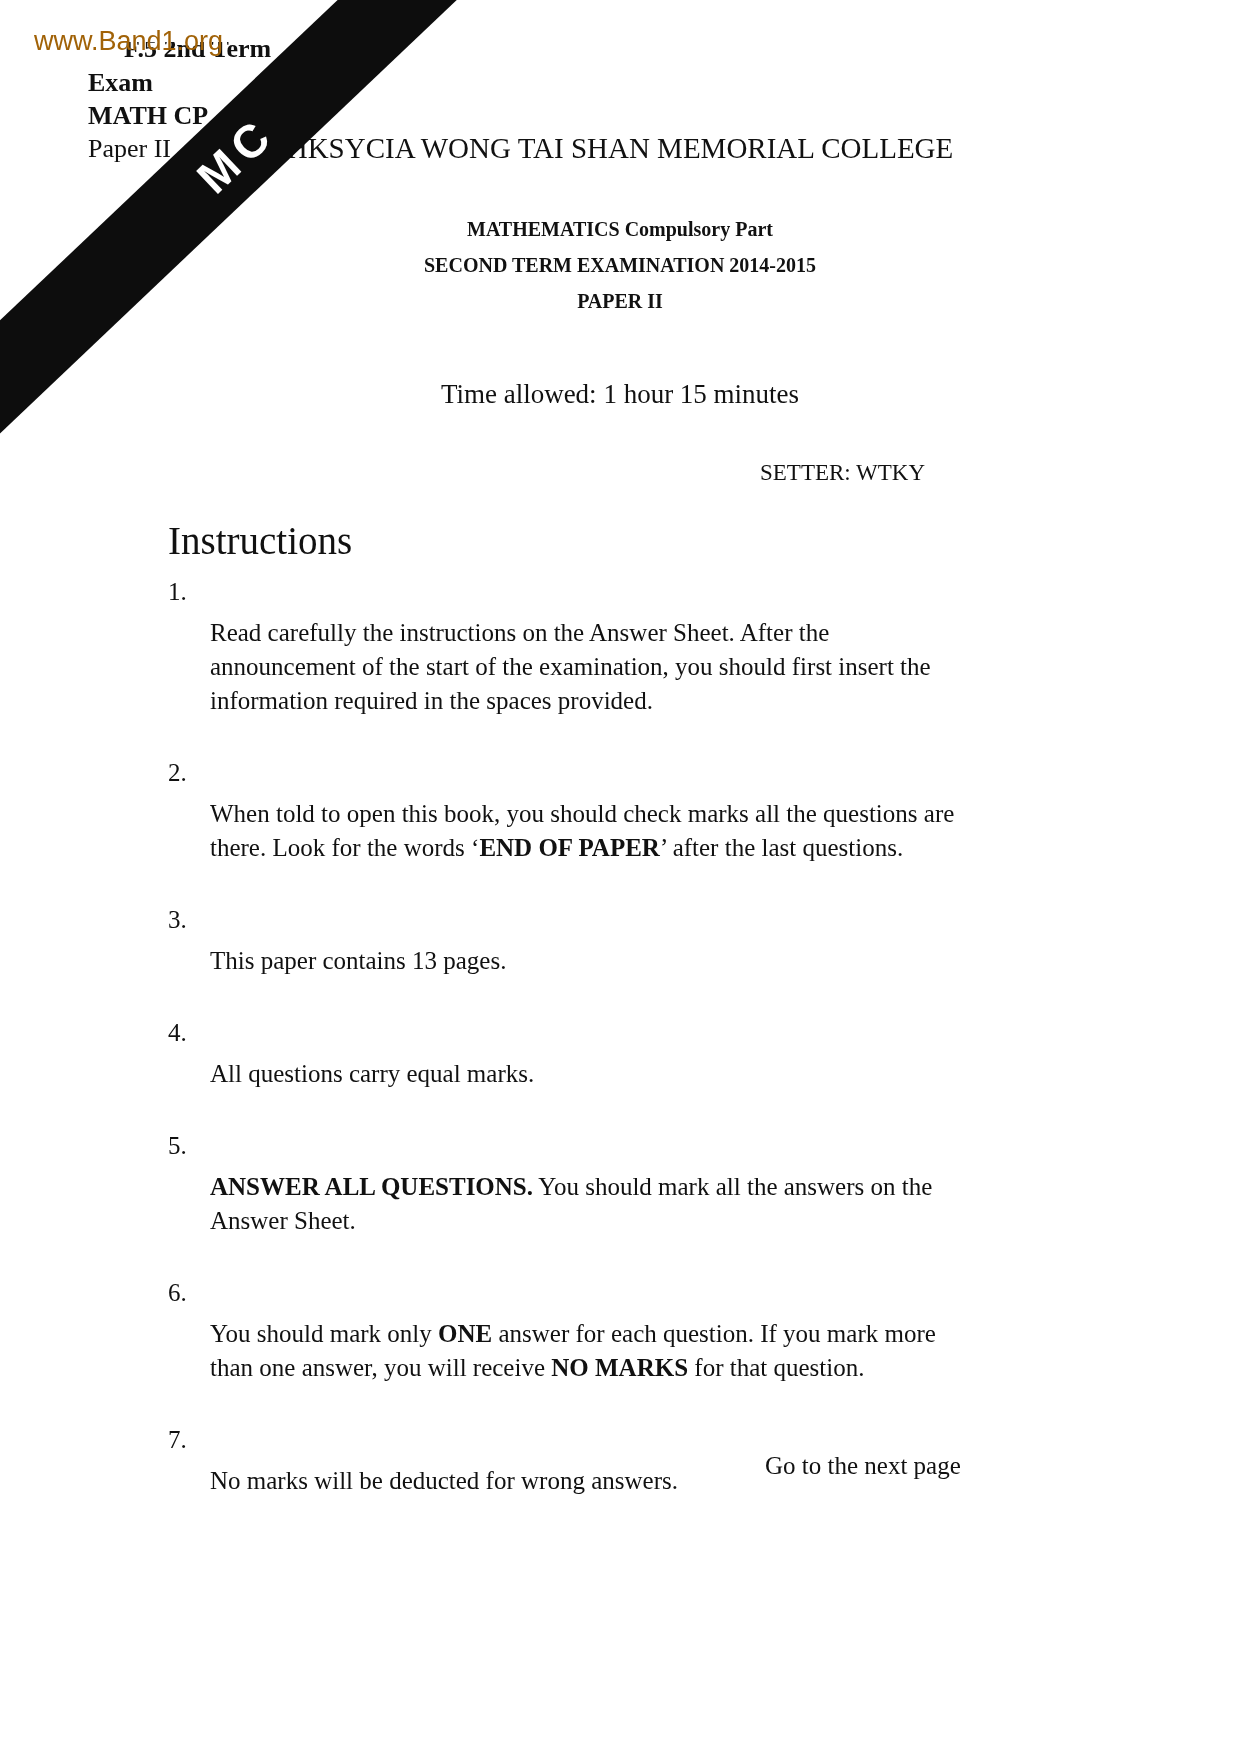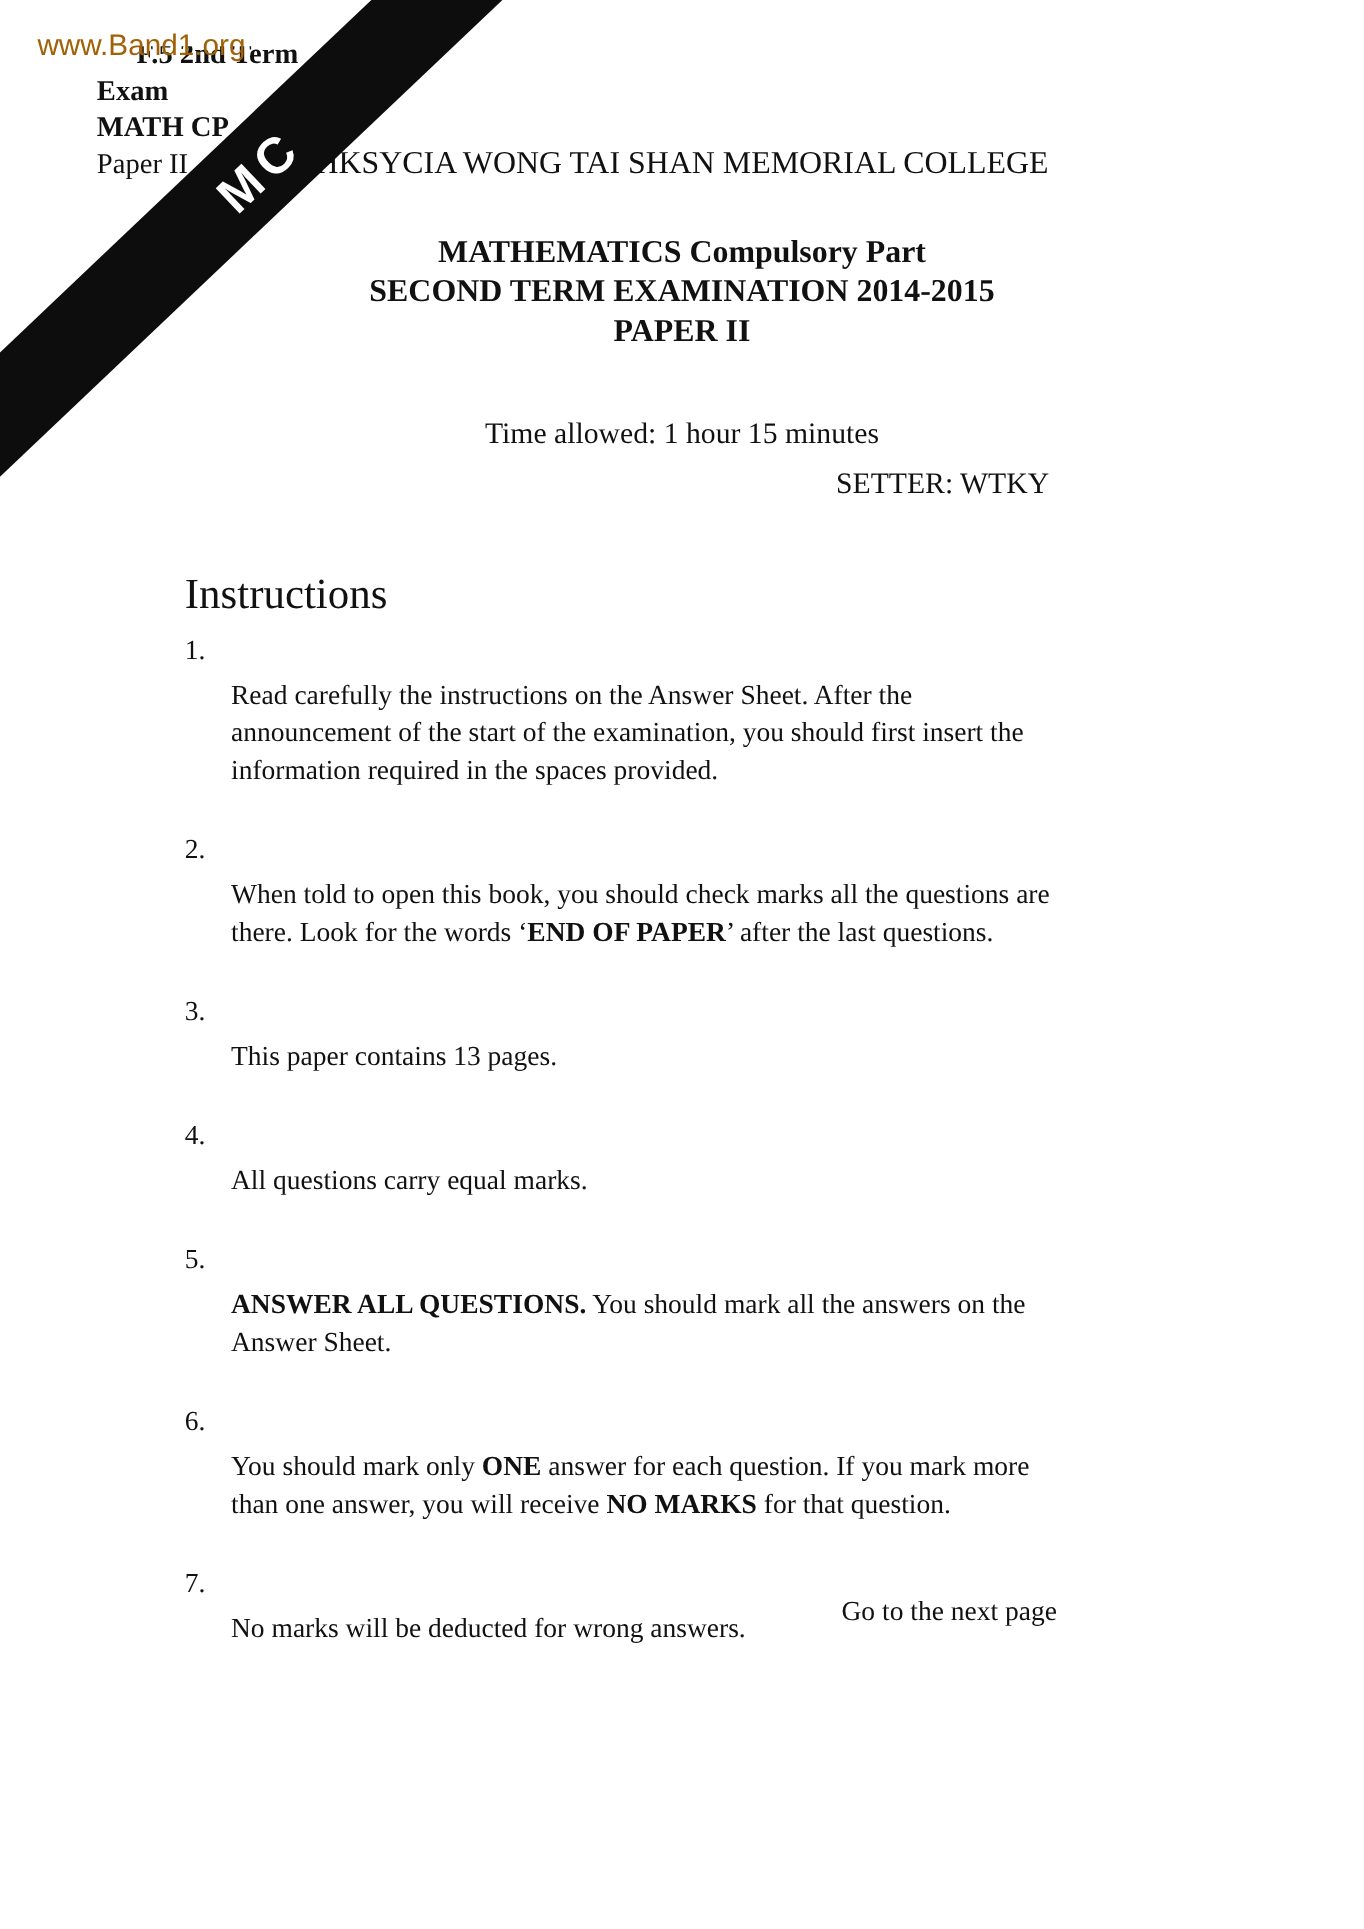--- a/index.html
+++ b/index.html
@@ -66,28 +66,28 @@
   
   .titleblock {
     position: absolute;
     left: 0;
     top: 132px;
     width: 1240px;
     text-align: center;
     z-index: 2;
   }
   .school { font-size: 29px; margin-bottom: 46px; }
-  .subject, .examline, .paperline { font-size: 29px; font-weight: bold; line-height: 36px; }
+  .subject, .examline, .paperline { font-size: 20px; font-weight: bold; line-height: 36px; }
   .timeallowed { font-size: 27px; margin-top: 60px; }
 
   .setter {
     position: absolute;
     left: 760px;
-    top: 424px;
-    font-size: 27px;
+    top: 460px;
+    font-size: 23px;
     z-index: 2;
   }
 
   
   .instructions-heading {
     position: absolute;
     left: 168px;
     top: 518px;
     font-size: 39px;
     font-weight: normal;

